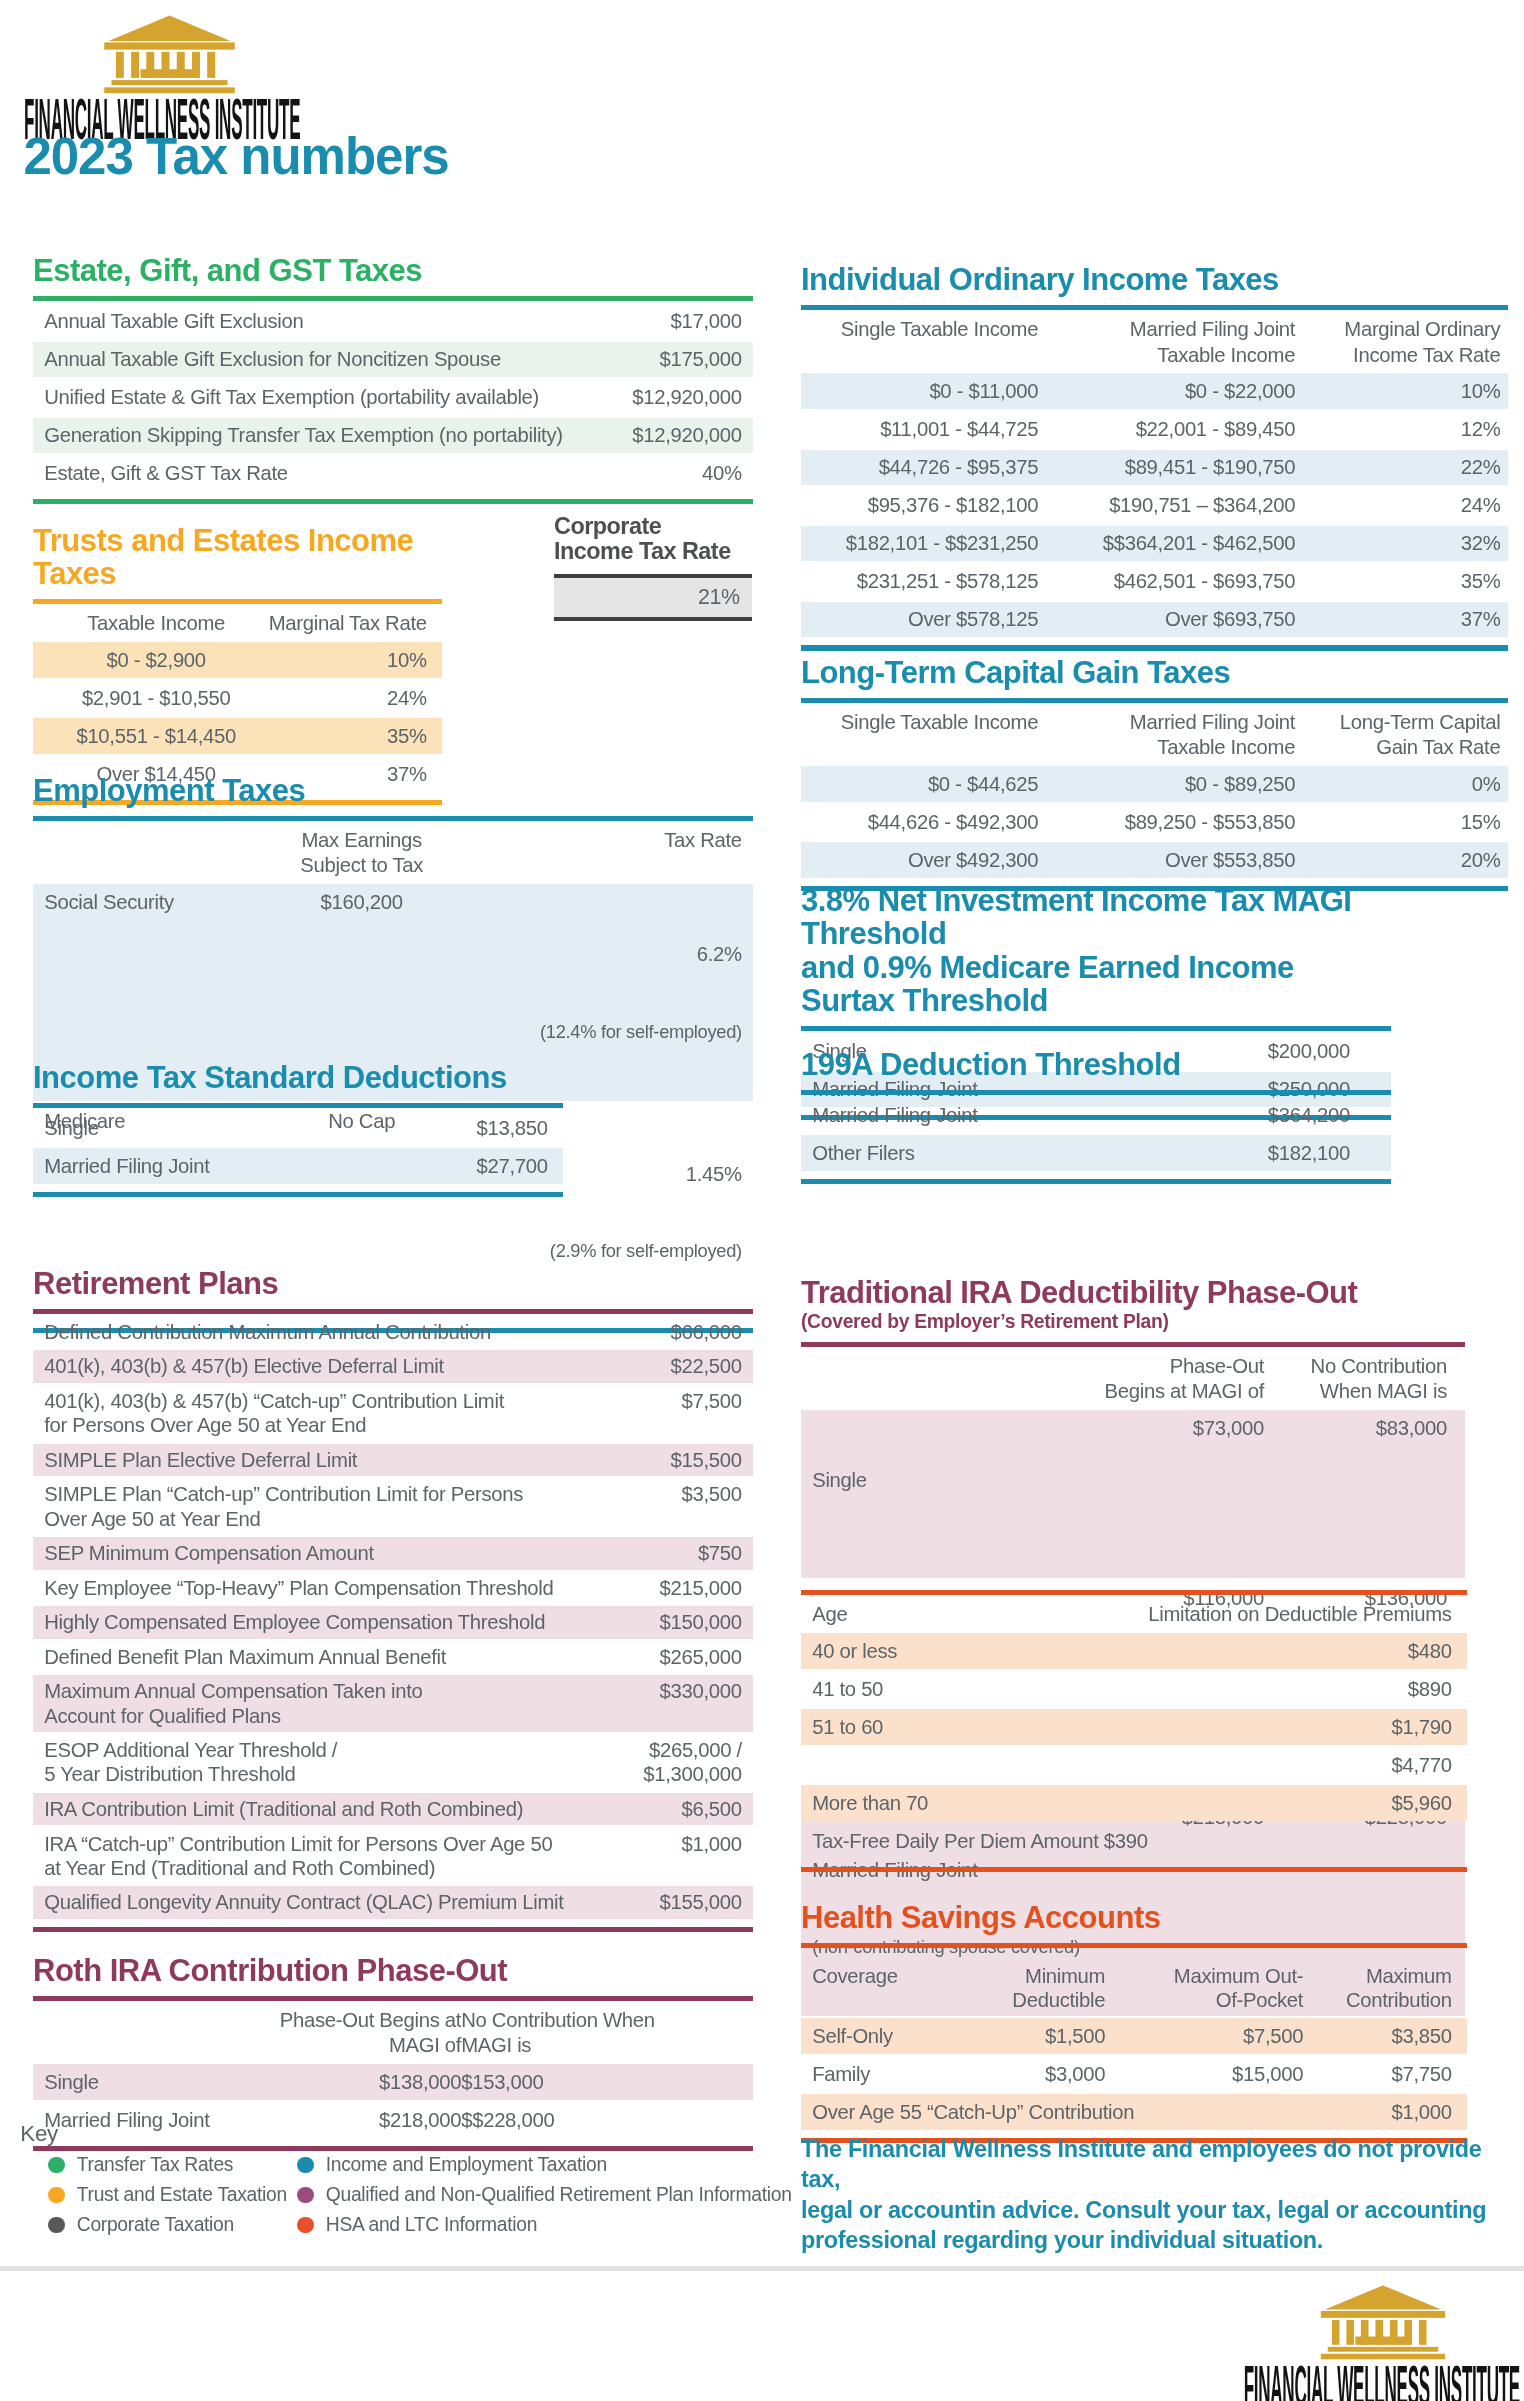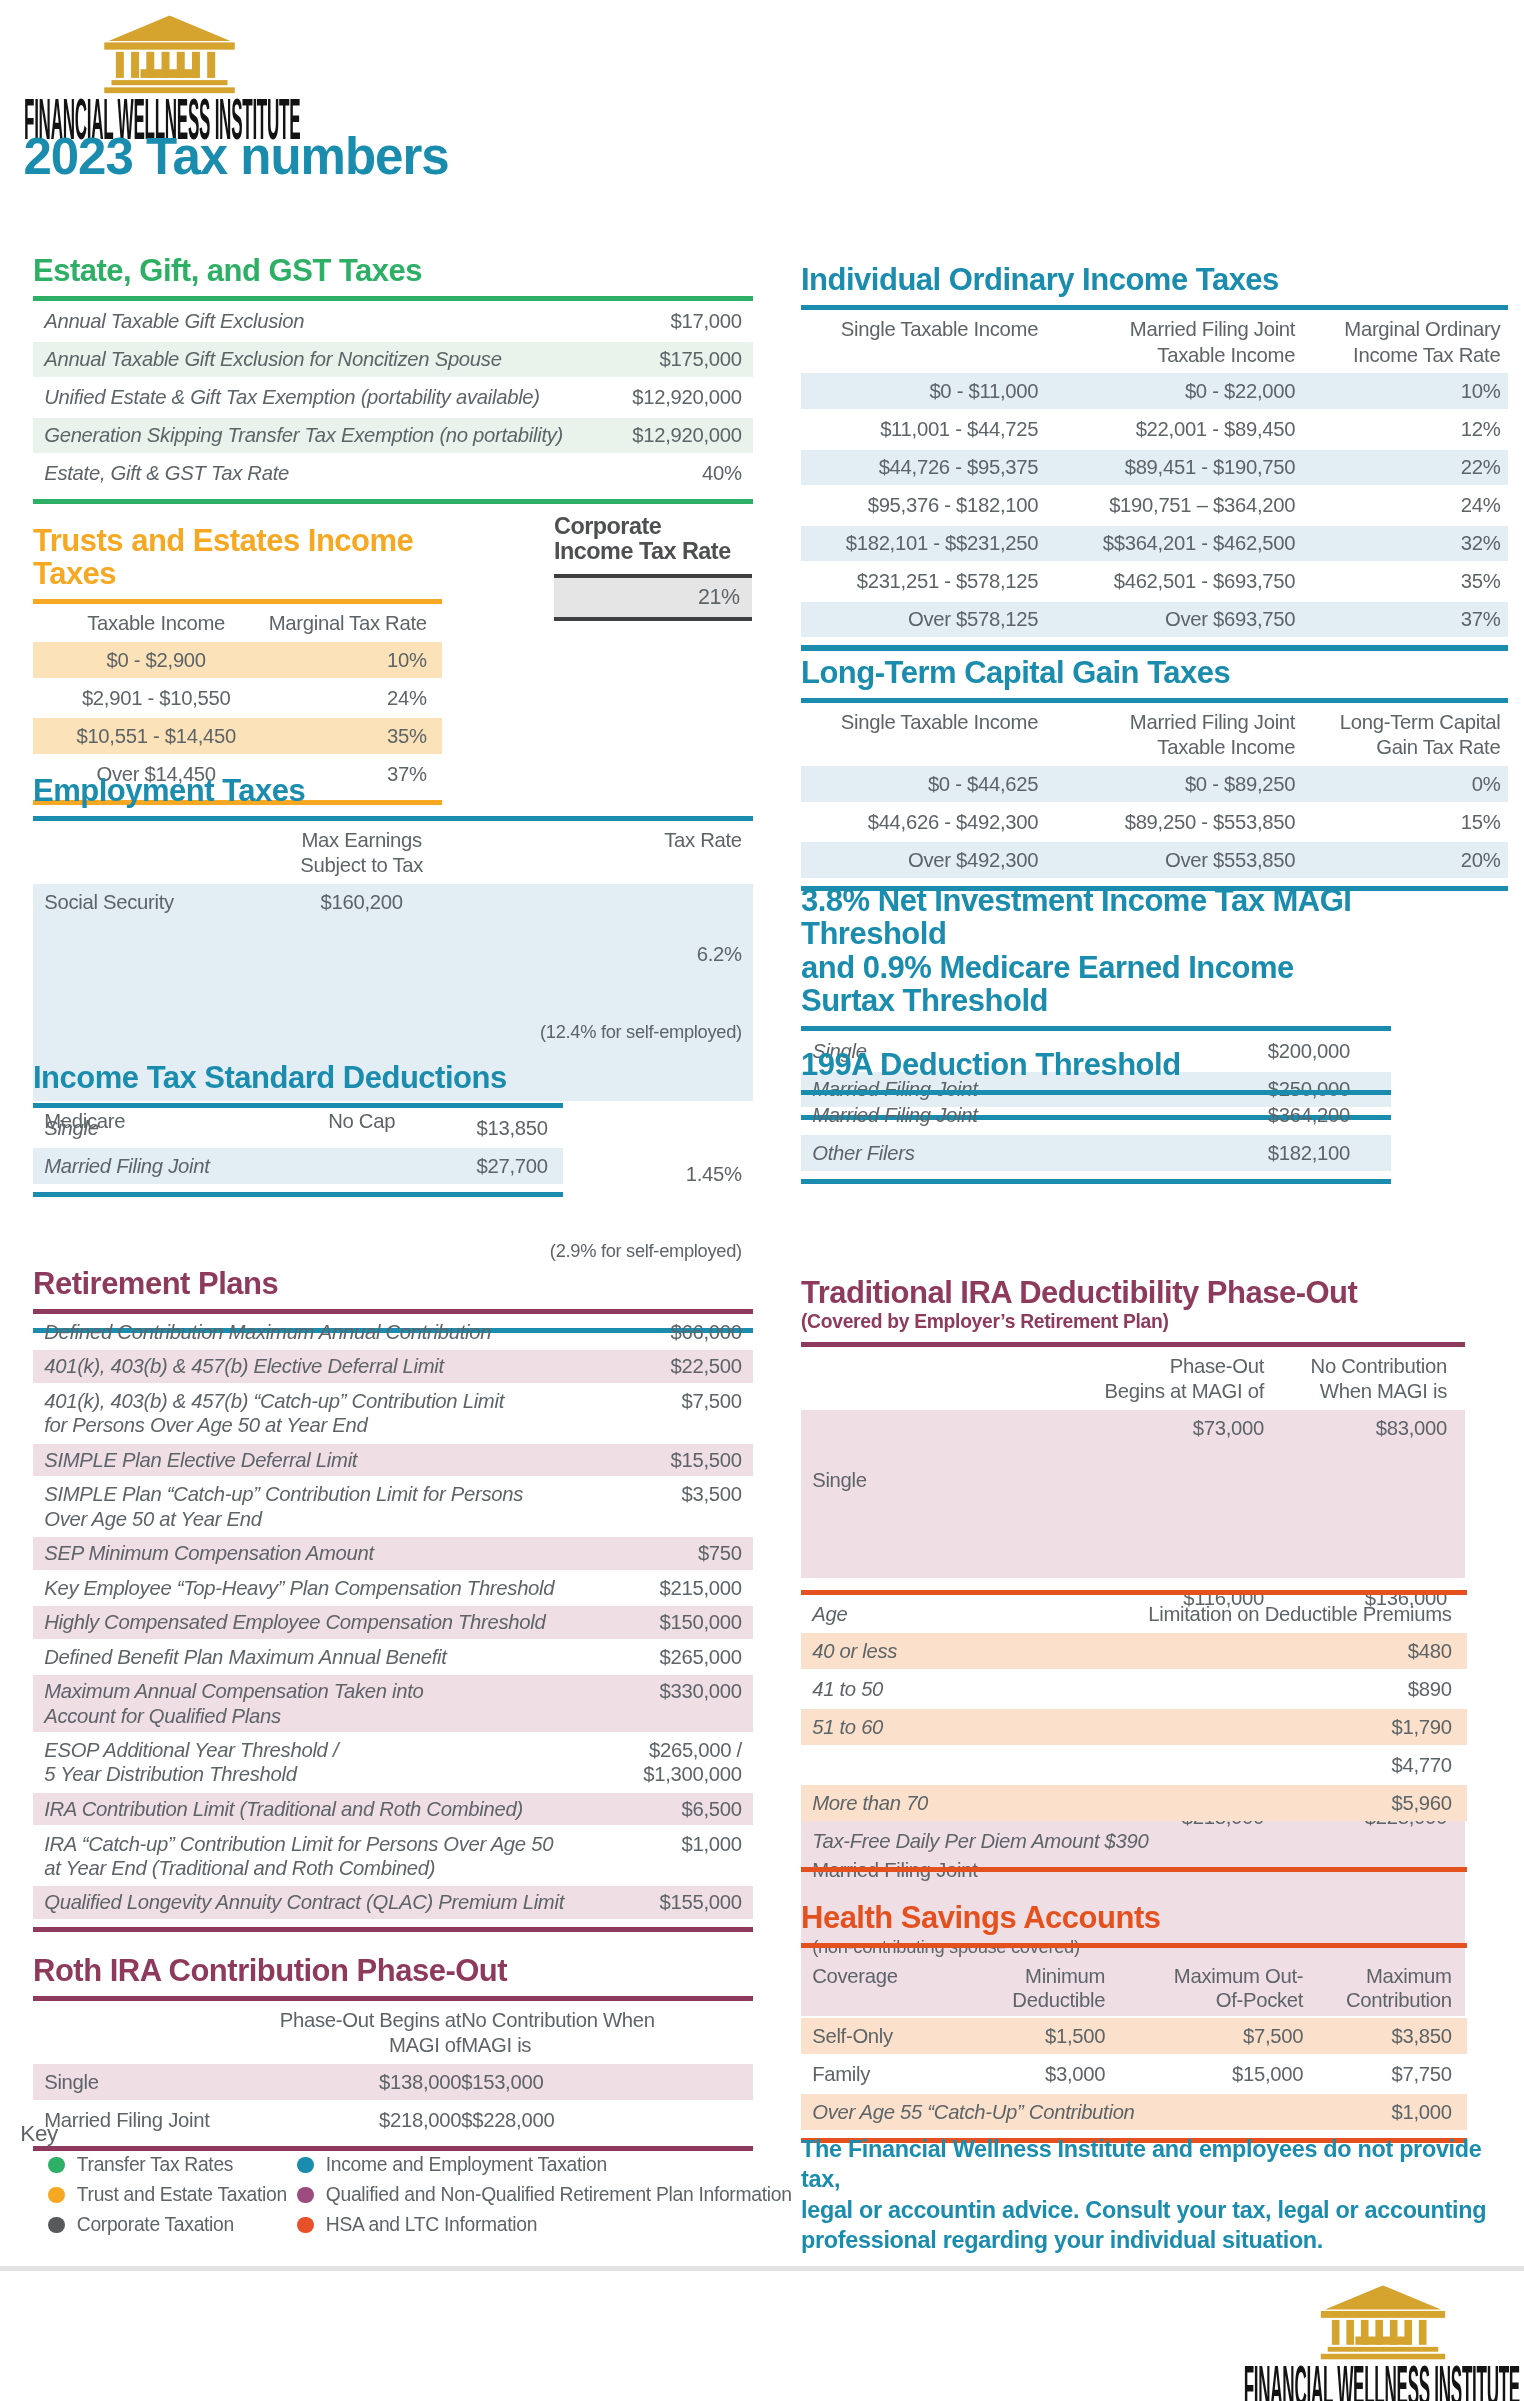--- a/index.html
+++ b/index.html
@@ -24,21 +24,21 @@
   .col-right { left:801px; width:707px; height:2162px; }
   .sec { position:absolute; left:0; width:100%; }
   
   .t { margin:0; font-size:31px; font-weight:bold; letter-spacing:-0.5px; line-height:1.08; white-space:pre-line; }
   .subt { margin:2px 0 0 0; font-size:19.3px; font-weight:bold; letter-spacing:-0.3px; }
   .rule { height:5.1px; margin-top:8.1px; }
   .hd { display:flex; align-items:flex-start; padding:7.1px 11.2px 3.1px; font-size:20.3px; letter-spacing:-0.3px; line-height:1.25; }
   .hd > div { white-space:pre-line; }
   .r { display:flex; align-items:flex-start; padding:4.6px 11.2px; margin-top:2.5px; font-size:20.3px; letter-spacing:-0.3px; line-height:1.3; }
   .r > div { white-space:pre; }
-  .lab { flex:1;font-style:italic; }
+  .lab { flex:1; }
   .val { margin-left:auto; text-align:right; }
   .note { font-size:18.3px; letter-spacing:-0.3px; line-height:1.25; }
   .note:empty { display:none; }
   
   .tc-green{color:#2DB065} .tc-orange{color:#F7A823} .tc-teal{color:#1A8CAD}
   .tc-maroon{color:#8E3A5D} .tc-red{color:#E4511F} .tc-dark{color:#4E4F51}
   .ru-green{background:#2DB065} .ru-orange{background:#F7A823} .ru-teal{background:#1A8CAD}
   .ru-maroon{background:#8E3A5D} .ru-red{background:#E4511F}
   .sh-green{background:#E9F3EC} .sh-orange{background:#FCE2B9} .sh-blue{background:#E2EDF4}
   .sh-pink{background:#EFDEE4} .sh-peach{background:#FBE1CC}

